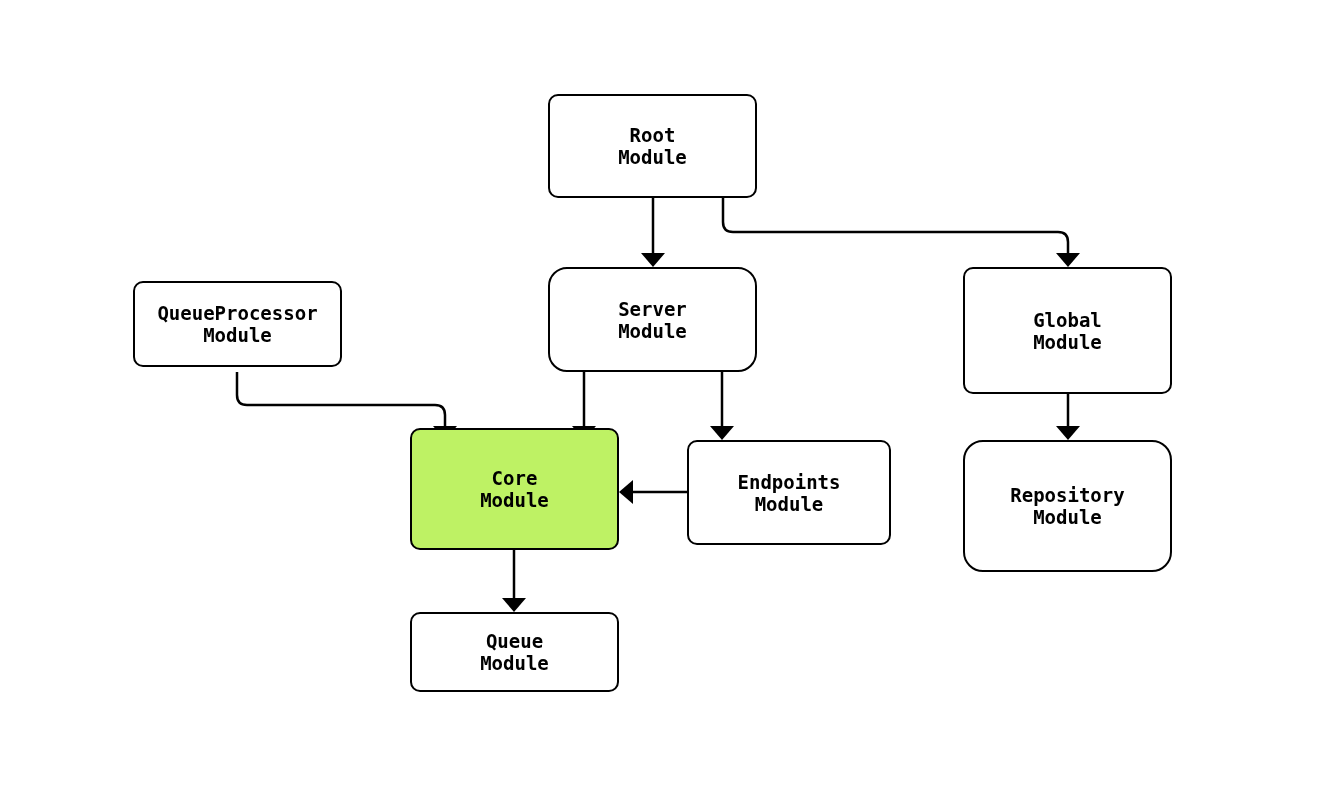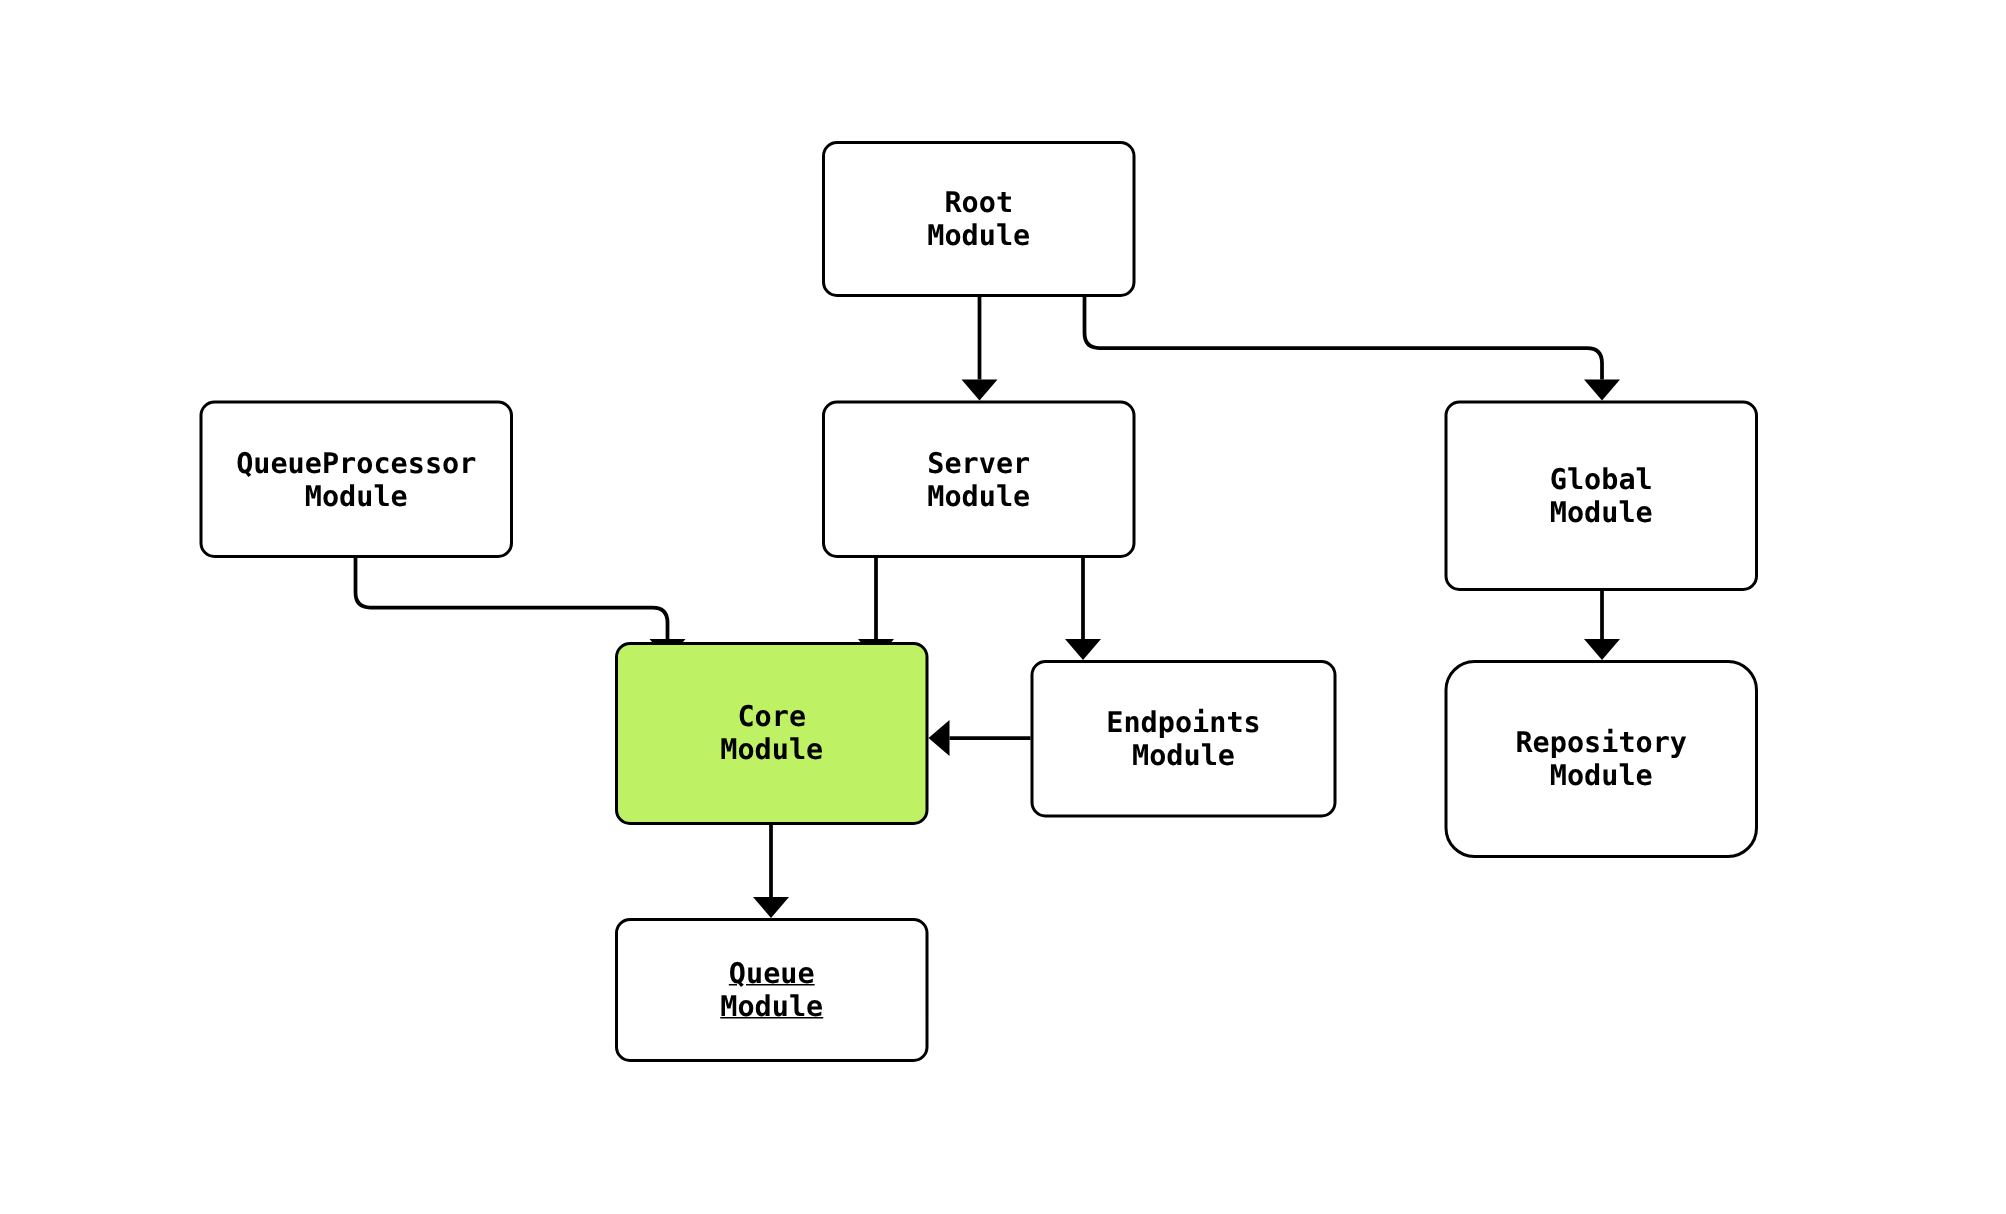--- a/index.html
+++ b/index.html
@@ -72,42 +72,42 @@
       <path d="M 1068 372 L 1068 426" class="edge" stroke="#000000"></path>
       <polygon points="1068,440 1080,426 1056,426" class="arrowhead" fill="#000000"></polygon>
       <path d="M 514 545 L 514 598" class="edge" stroke="#000000"></path>
       <polygon points="514,612 526,598 502,598" class="arrowhead" fill="#000000"></polygon>
     </svg>
   <div id="node-layer">
       <div class="node" style="left: 548px; top: 94px; width: 209px; height: 104px; background: rgb(255, 255, 255); border-color: rgb(0, 0, 0);">
         <span>Root</span>
         <span>Module</span>
       </div>
-      <div class="node" style="left: 133px; top: 267px; width: 209px; height: 105px; background: rgb(255, 255, 255); border-color: rgb(0, 0, 0);">
+      <div class="node" style="left: 133px; top: 281px; width: 209px; height: 86px; background: rgb(255, 255, 255); border-color: rgb(0, 0, 0);">
         <span>QueueProcessor</span>
         <span>Module</span>
       </div>
-      <div class="node" style="left: 548px; top: 267px; width: 209px; height: 105px; background: rgb(255, 255, 255); border-color: rgb(0, 0, 0);">
+      <div class="node" style="left: 548px; top: 267px; width: 209px; height: 105px; background: rgb(255, 255, 255); border-color: rgb(0, 0, 0); border-radius: 19px;">
         <span>Server</span>
         <span>Module</span>
       </div>
       <div class="node" style="left: 963px; top: 267px; width: 209px; height: 127px; background: rgb(255, 255, 255); border-color: rgb(0, 0, 0);">
         <span>Global</span>
         <span>Module</span>
       </div>
       <div class="node" style="left: 410px; top: 428px; width: 209px; height: 122px; background: #bef264; border-color: rgb(0, 0, 0);">
         <span>Core</span>
         <span>Module</span>
       </div>
       <div class="node" style="left: 687px; top: 440px; width: 204px; height: 105px; background: rgb(255, 255, 255); border-color: rgb(0, 0, 0);">
         <span>Endpoints</span>
         <span>Module</span>
       </div>
       <div class="node" style="left: 963px; top: 440px; width: 209px; height: 132px; background: rgb(255, 255, 255); border-color: rgb(0, 0, 0); border-radius: 20px;">
         <span>Repository</span>
         <span>Module</span>
       </div>
-      <div class="node" style="left: 410px; top: 612px; width: 209px; height: 96px; background: rgb(255, 255, 255); border-color: rgb(0, 0, 0); text-decoration: underline;">
+      <div class="node" style="left: 410px; top: 612px; width: 209px; height: 80px; background: rgb(255, 255, 255); border-color: rgb(0, 0, 0);">
         <span>Queue</span>
         <span>Module</span>
       </div>
     </div>
 </div>
 
 </body></html>

